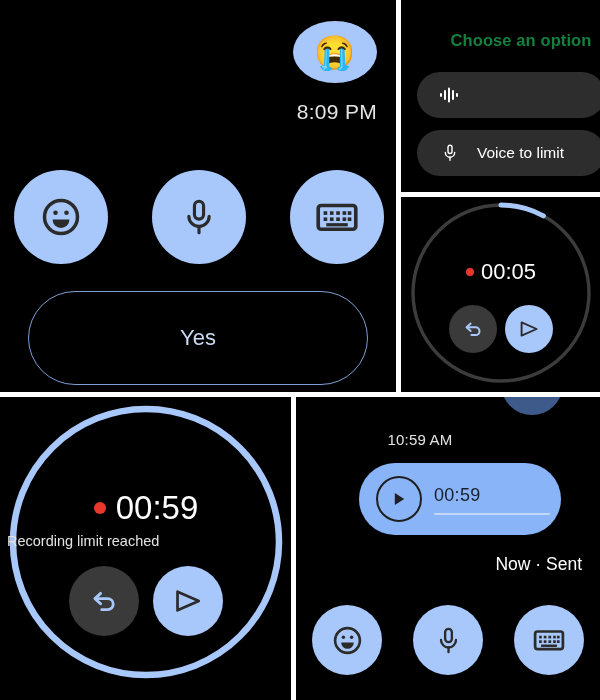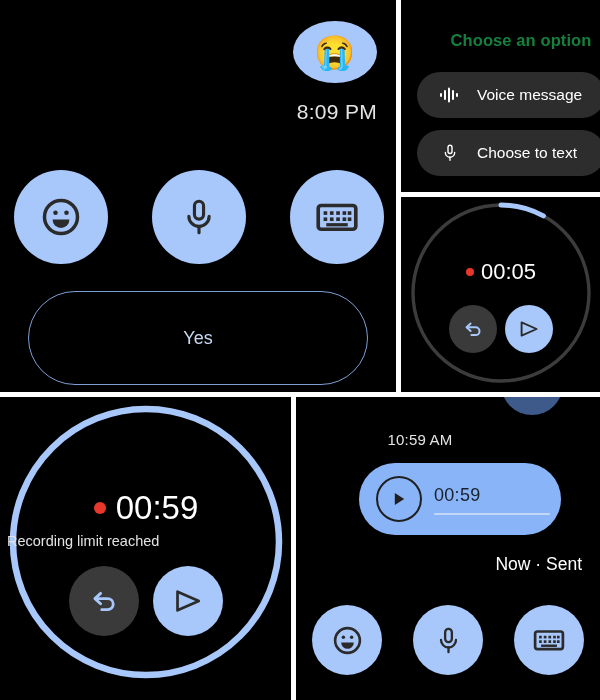--- a/index.html
+++ b/index.html
@@ -39,21 +39,21 @@
   .round-btn{
     width:94px; height:94px; border-radius:50%;
     background:#a8c7fa; display:flex; align-items:center; justify-content:center;
   }
   .round-btn svg{ display:block; }
   .reply-chip{
     position:absolute; left:28px; top:291px; width:340px; height:94px;
     border:1.6px solid #7d9fd4; border-radius:47px; background:transparent;
     display:flex; align-items:center; justify-content:center;
   }
-  .reply-chip span{ color:#c9d9f2; font-size:18px; }
+  .reply-chip span{ color:#c9d9f2; font-size:22px; }
 
   
   .opt-title{
     position:absolute; left:0; top:31px; width:240px; text-align:center;
     color:#15803d; font-size:16.5px; font-weight:700; letter-spacing:.1px;
   }
   .opt-chip{
     position:absolute; left:16px; width:188px; height:46px;
     background:#2d2d2d; border-radius:23px;
     display:flex; align-items:center; padding-left:22px; gap:16px;
@@ -190,32 +190,31 @@
     <div class="opt-chip" id="opt-voice-message">
       <span class="opt-ic">
         <svg width="22" height="20" viewBox="0 0 22 20">
           <rect x="1" y="8" width="2" height="4" rx="1" fill="#ffffff"></rect>
           <rect x="5" y="5" width="2" height="10" rx="1" fill="#ffffff"></rect>
           <rect x="9" y="2.5" width="2" height="15" rx="1" fill="#ffffff"></rect>
           <rect x="13" y="5" width="2" height="10" rx="1" fill="#ffffff"></rect>
           <rect x="17" y="8" width="2" height="4" rx="1" fill="#ffffff"></rect>
         </svg>
       </span>
-      <span class="opt-label">Voice message</span>
     </div>
 
     <div class="opt-chip" id="opt-voice-to-text">
       <span class="opt-ic">
         <svg width="20" height="22" viewBox="0 0 24 24">
           <rect x="9.6" y="2.6" width="4.8" height="10" rx="2.4" fill="none" stroke="#ffffff" stroke-width="1.7"></rect>
           <path d="M6.4 11.4a5.6 5.6 0 0 0 11.2 0" fill="none" stroke="#ffffff" stroke-width="1.7" stroke-linecap="round"></path>
           <line x1="12" y1="17" x2="12" y2="20.6" stroke="#ffffff" stroke-width="1.7" stroke-linecap="round"></line>
         </svg>
       </span>
-      <span class="opt-label">Choose to text</span>
+      <span class="opt-label">Voice to limit</span>
     </div>
   </div>
 
   <div class="panel" id="panel-recording-05">
     <div class="dial" id="dial-05">
       <svg class="ring-svg" width="184" height="184" viewBox="0 0 184 184">
         <circle cx="92" cy="92" r="88" fill="none" stroke="#3c3c3c" stroke-width="3.4"></circle>
         <circle id="arc-05" cx="92" cy="92" r="88" fill="none" stroke="#a8c7fa" stroke-width="5" stroke-linecap="round" transform="rotate(-90 92 92)" stroke-dasharray="552.9203070318035" stroke-dashoffset="508.68668246925927"></circle>
       </svg>
       <div class="rec-time">

